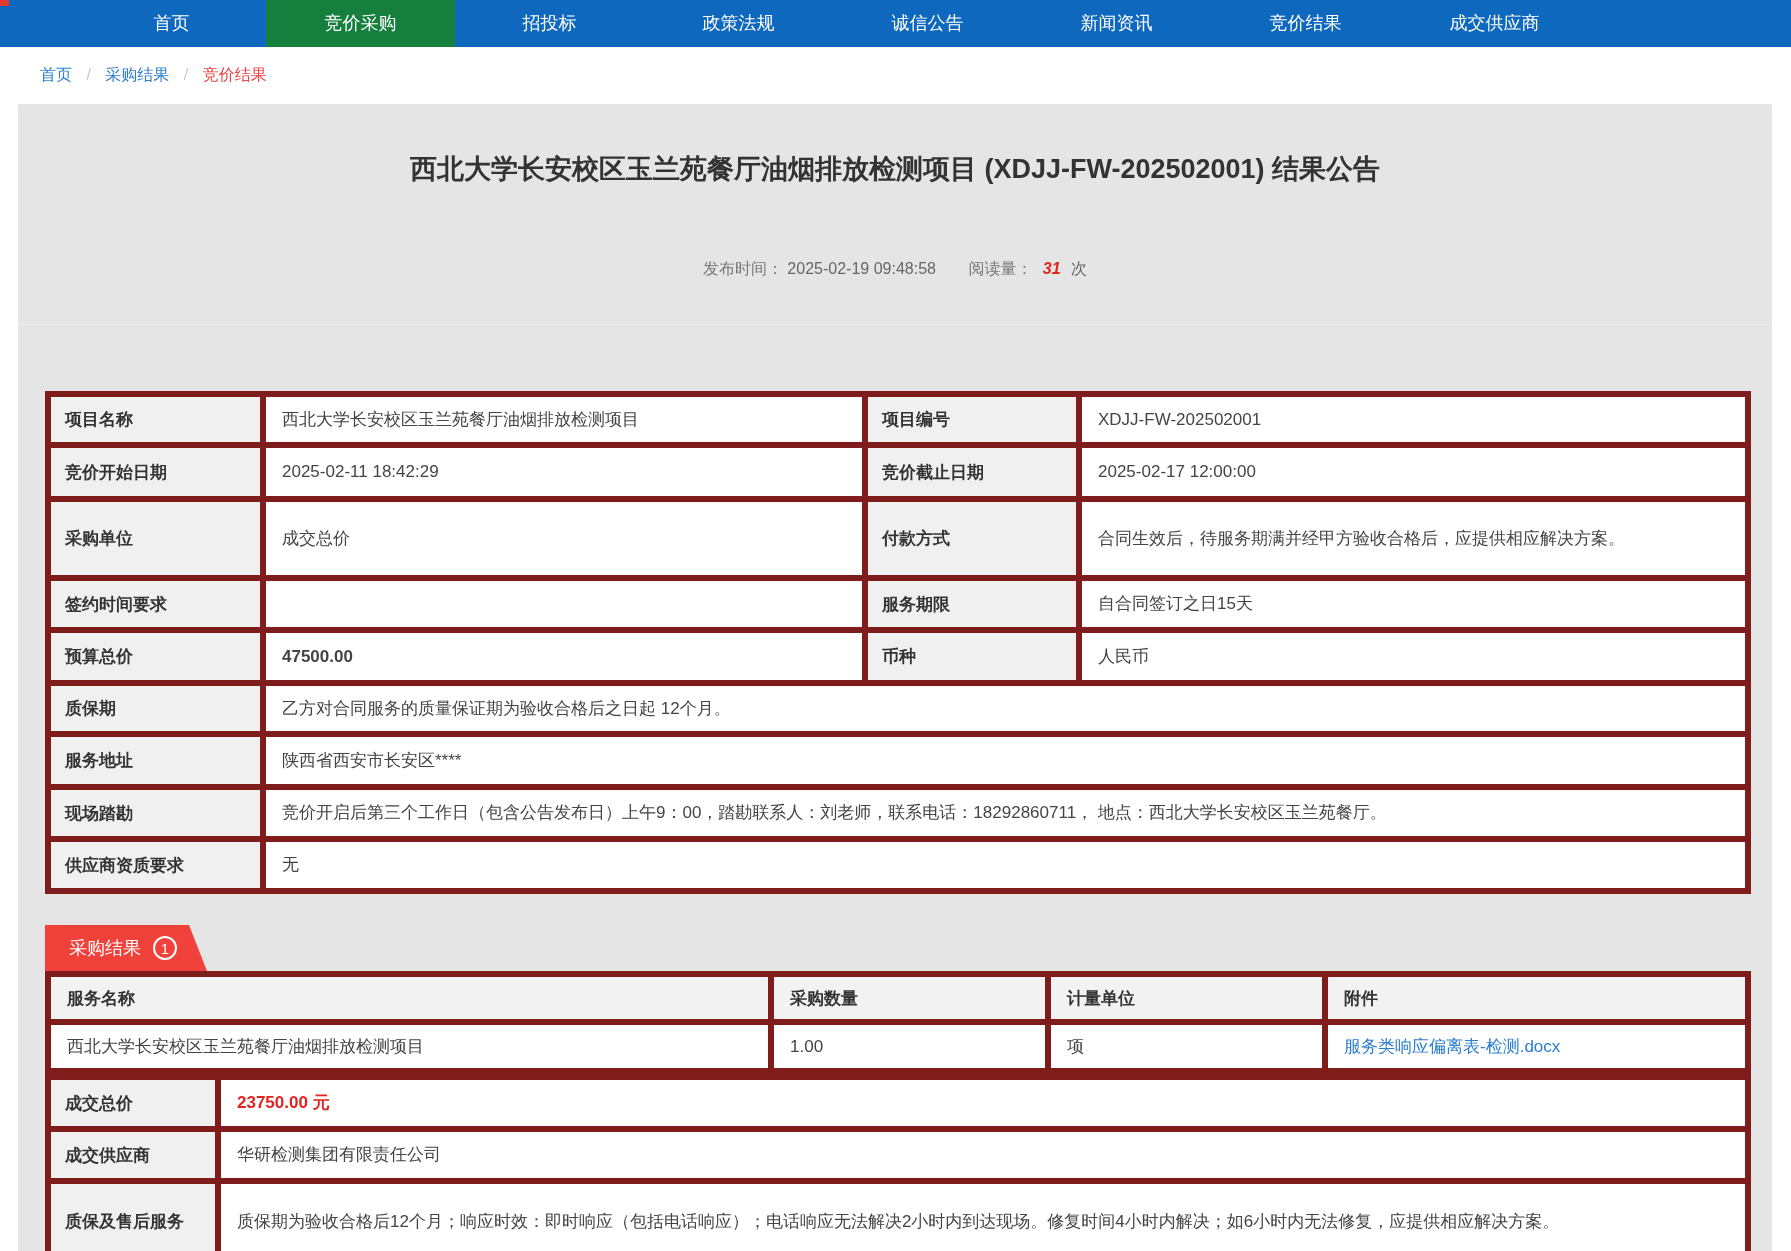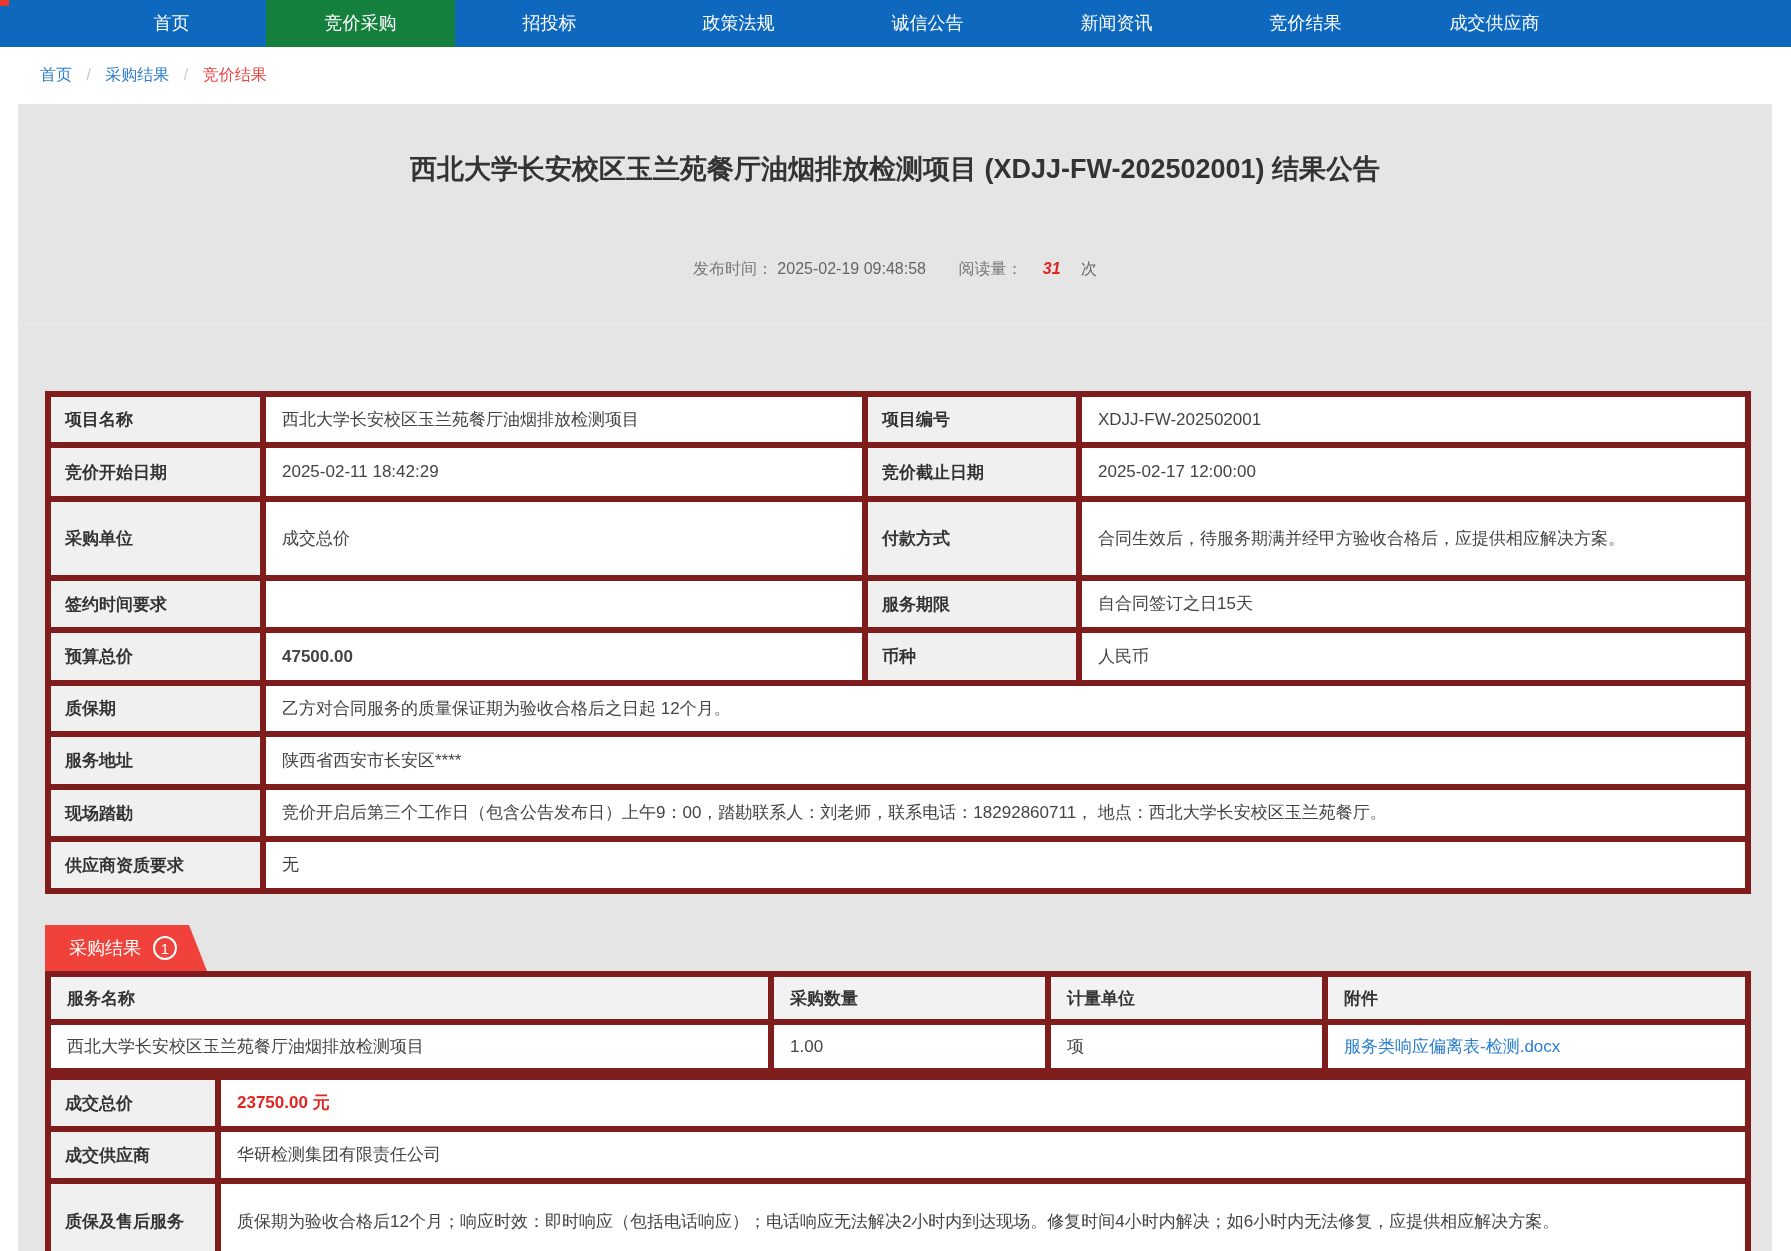--- a/index.html
+++ b/index.html
@@ -29,21 +29,21 @@
     border:1px solid #e7e7e7; border-bottom:none; background:#e5e5e5;
   }
   .page-title {
     margin-top:46px; text-align:center; font-size:27px; font-weight:bold;
     color:#333; line-height:36px; padding:0 60px;
   }
   .publish-line { margin-top:72px; text-align:center; font-size:16px; color:#777; }
   .publish-line .seg { margin:0 14px; }
   .publish-line .lbl { color:#777; }
   .publish-line .val { color:#666; }
-  .red-num { color:#e2241f; font-style:italic; font-weight:bold; margin:0 16px; }
+  .red-num { color:#e2241f; font-style:italic; font-weight:bold; margin:0 6px; }
   .divider { margin-top:44px; border:none; border-top:1px solid #ececec; height:0; }
 
   
   table { border-collapse:collapse; table-layout:fixed; width:1700px; margin-left:26px; font-size:17px; }
   td, th { border:6px solid #7f1d1d; vertical-align:middle; word-break:break-all; }
   td.lbl { background:#f0f0f0; font-weight:bold; color:#333; padding:8px 8px 8px 14px; }
   td.val { background:#fff; color:#444; padding:8px 18px 8px 16px; line-height:26px; }
   .detail-table { margin-top:66px; }
   .red-price { color:#e2241f; font-weight:bold; }
 

